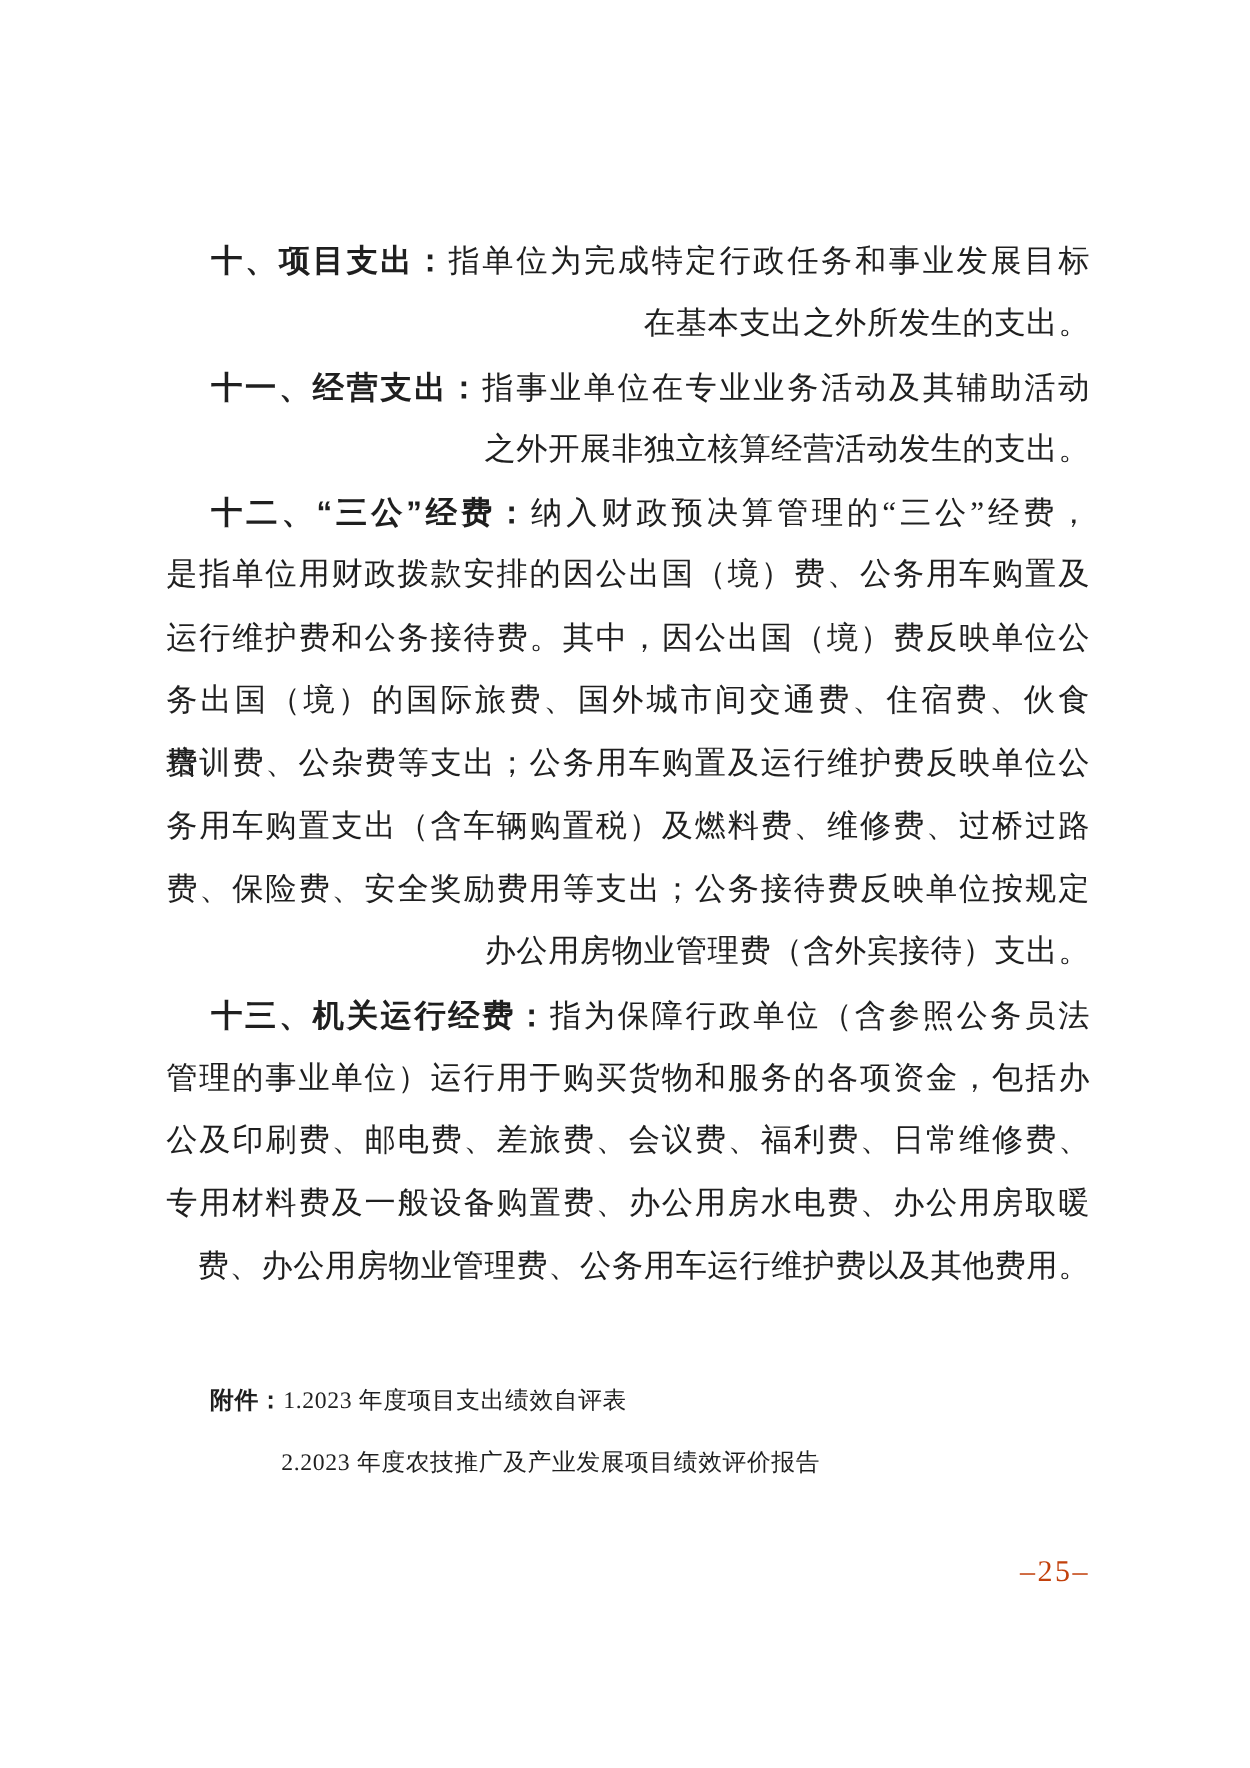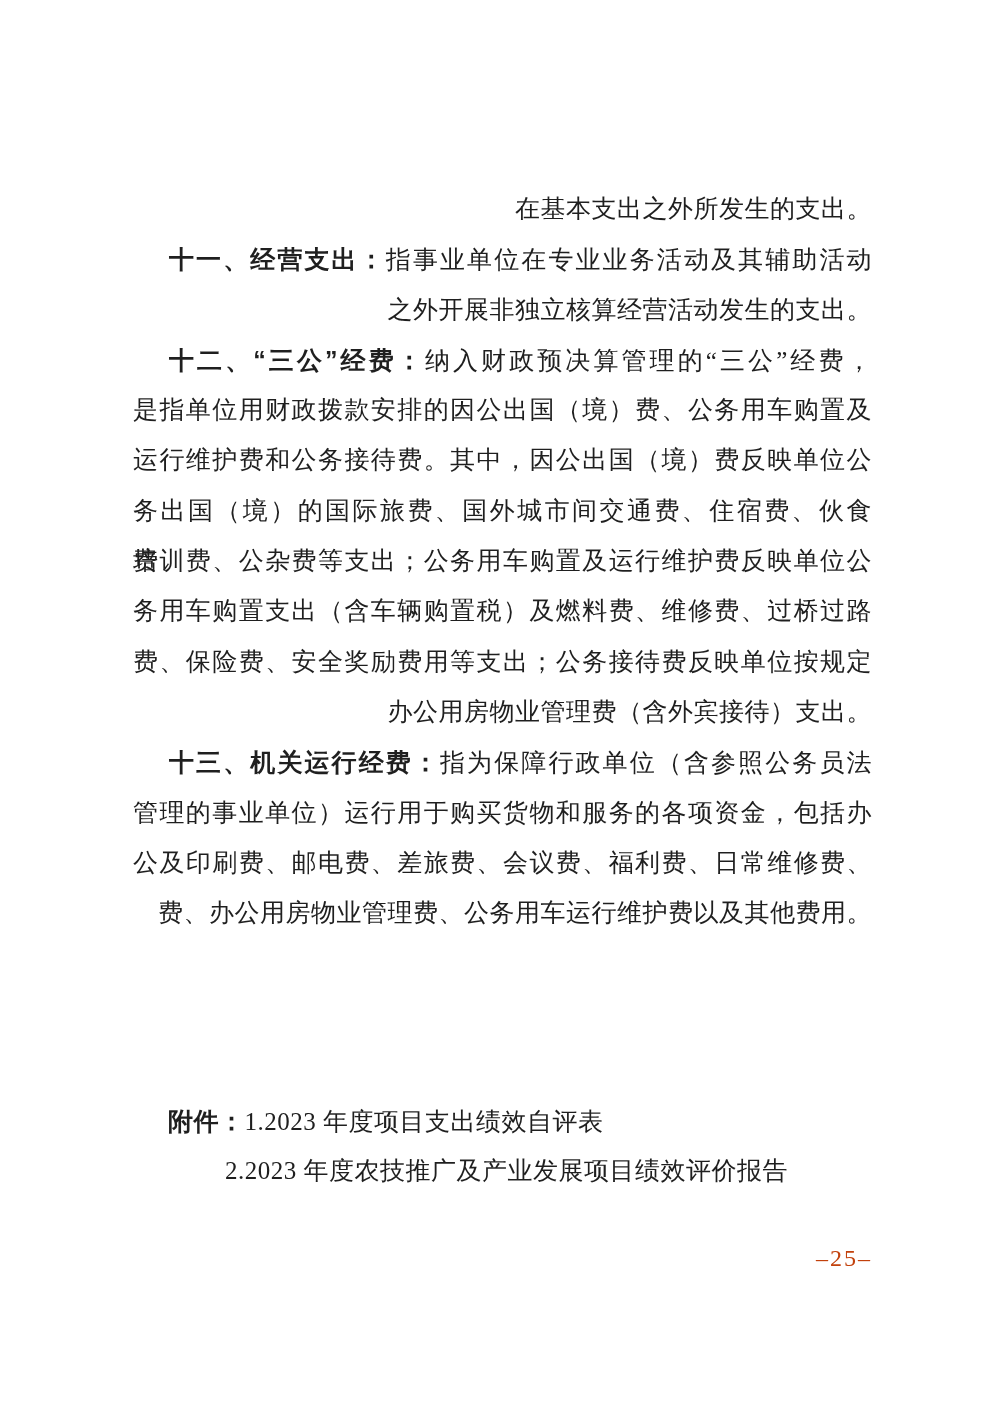--- a/index.html
+++ b/index.html
@@ -43,21 +43,21 @@
   }
   .attachments {
     position: absolute;
     left: 168px;
     top: 1096px;
     width: 706px;
   }
   .att-line {
     height: 50.3px;
     line-height: 50.3px;
-    font-size: 25px;
+    font-size: 19px;
     letter-spacing: 0.5px;
     white-space: nowrap;
   }
   .att-cont {
     padding-left: 57px;
   }
   .page-number {
     position: absolute;
     left: 133px;
     top: 1242px;
@@ -69,34 +69,36 @@
     letter-spacing: 2px;
     color: #c2410c;
   }
 </style>
 </head>
 <body>
 
 <div class="sheet">
 
   <div class="doc-body">
+      <div class="line indent stretch"><span class="seg-bold">十、项目支出：</span><span>指单位为完成特定行政任务和事业发展目标</span></div>
       <div class="line"><span>在基本支出之外所发生的支出。</span></div>
       <div class="line indent stretch"><span class="seg-bold">十一、经营支出：</span><span>指事业单位在专业业务活动及其辅助活动</span></div>
       <div class="line"><span>之外开展非独立核算经营活动发生的支出。</span></div>
       <div class="line indent stretch"><span class="seg-bold">十二、“三公”经费：</span><span>纳入财政预决算管理的“三公”经费，</span></div>
       <div class="line stretch"><span>是指单位用财政拨款安排的因公出国（境）费、公务用车购置及</span></div>
       <div class="line stretch"><span>运行维护费和公务接待费。其中，因公出国（境）费反映单位公</span></div>
       <div class="line stretch"><span>务出国（境）的国际旅费、国外城市间交通费、住宿费、伙食费、</span></div>
       <div class="line stretch"><span>培训费、公杂费等支出；公务用车购置及运行维护费反映单位公</span></div>
       <div class="line stretch"><span>务用车购置支出（含车辆购置税）及燃料费、维修费、过桥过路</span></div>
       <div class="line stretch"><span>费、保险费、安全奖励费用等支出；公务接待费反映单位按规定</span></div>
       <div class="line"><span>办公用房物业管理费（含外宾接待）支出。</span></div>
       <div class="line indent stretch"><span class="seg-bold">十三、机关运行经费：</span><span>指为保障行政单位（含参照公务员法</span></div>
       <div class="line stretch"><span>管理的事业单位）运行用于购买货物和服务的各项资金，包括办</span></div>
       <div class="line stretch"><span>公及印刷费、邮电费、差旅费、会议费、福利费、日常维修费、</span></div>
+      <div class="line stretch"><span>专用材料费及一般设备购置费、办公用房水电费、办公用房取暖</span></div>
       <div class="line"><span>费、办公用房物业管理费、公务用车运行维护费以及其他费用。</span></div>
     </div>
 
   <div class="attachments">
     <div class="att-line"><span class="seg-bold">附件：</span><span>1.2023 年度项目支出绩效自评表</span></div>
     <div class="att-line att-cont"><span>2.2023 年度农技推广及产业发展项目绩效评价报告</span></div>
   </div>
 
   <div class="page-number">–25–</div>
 

